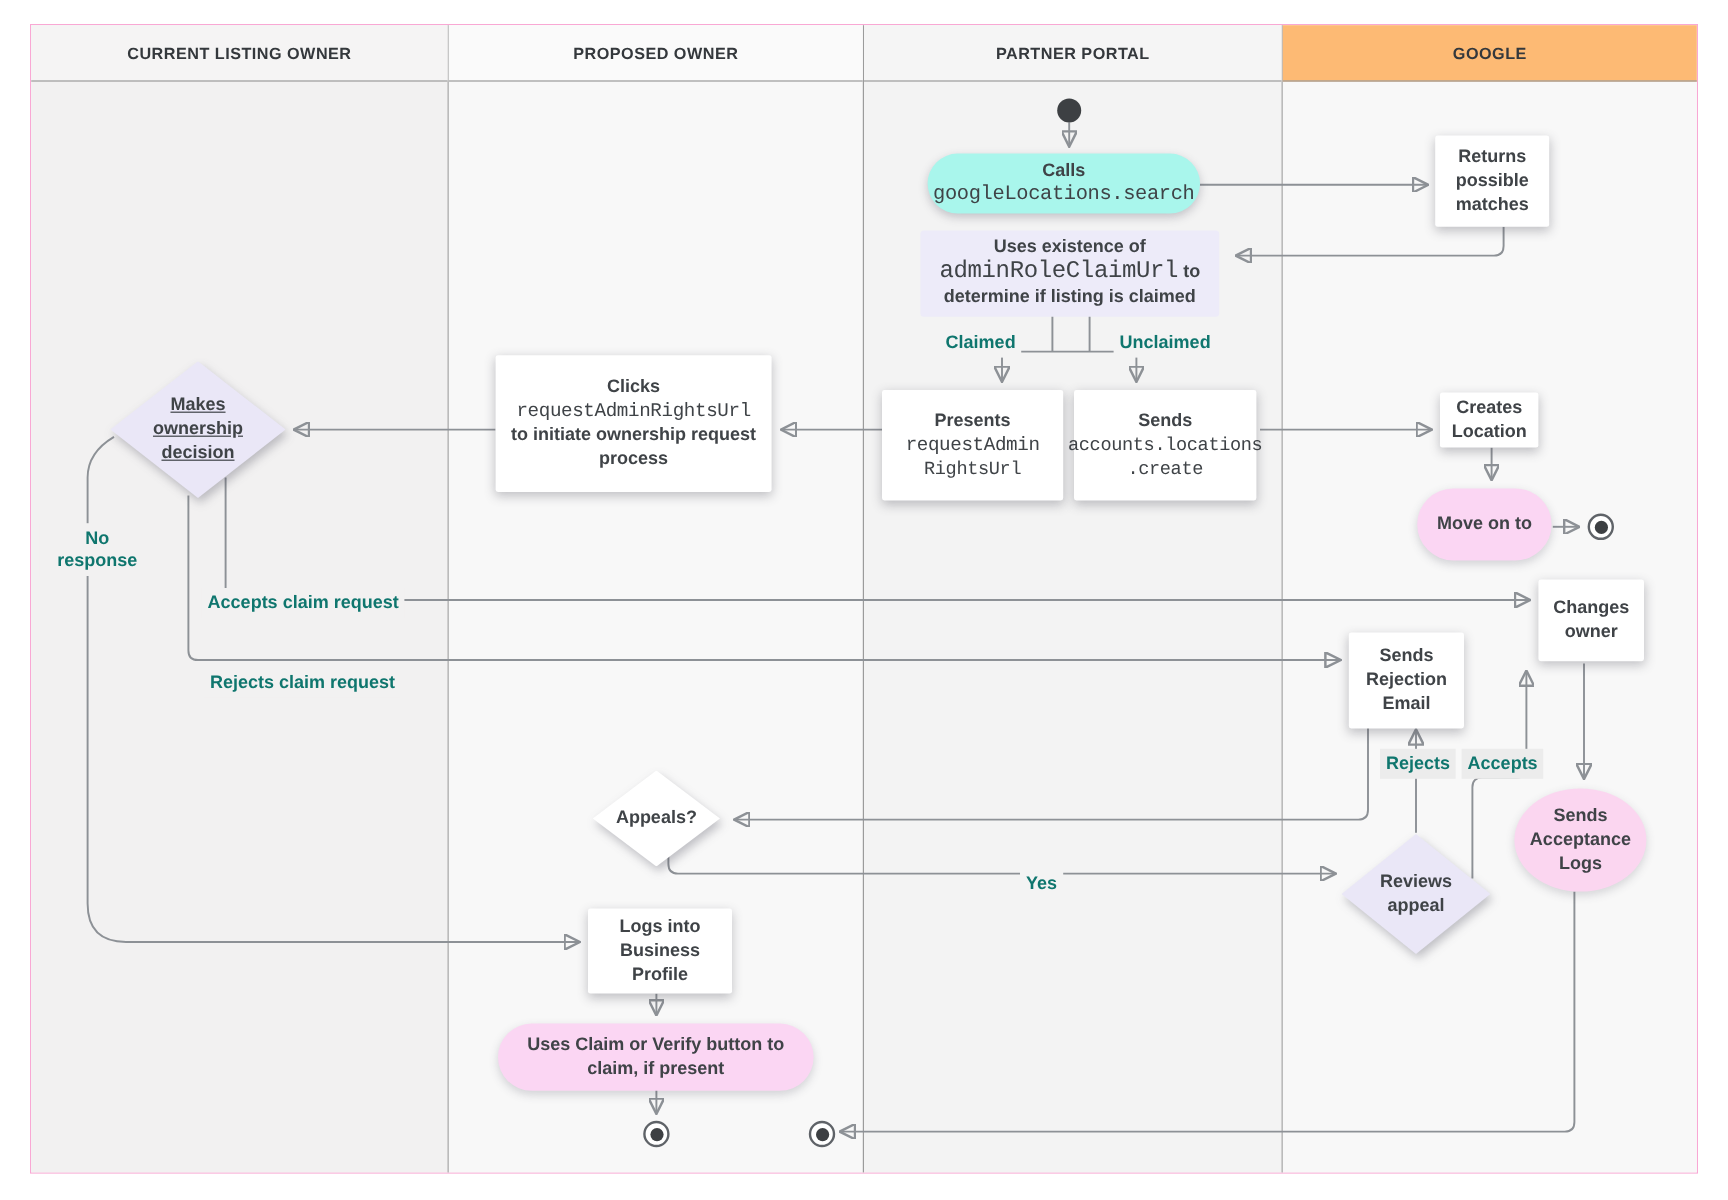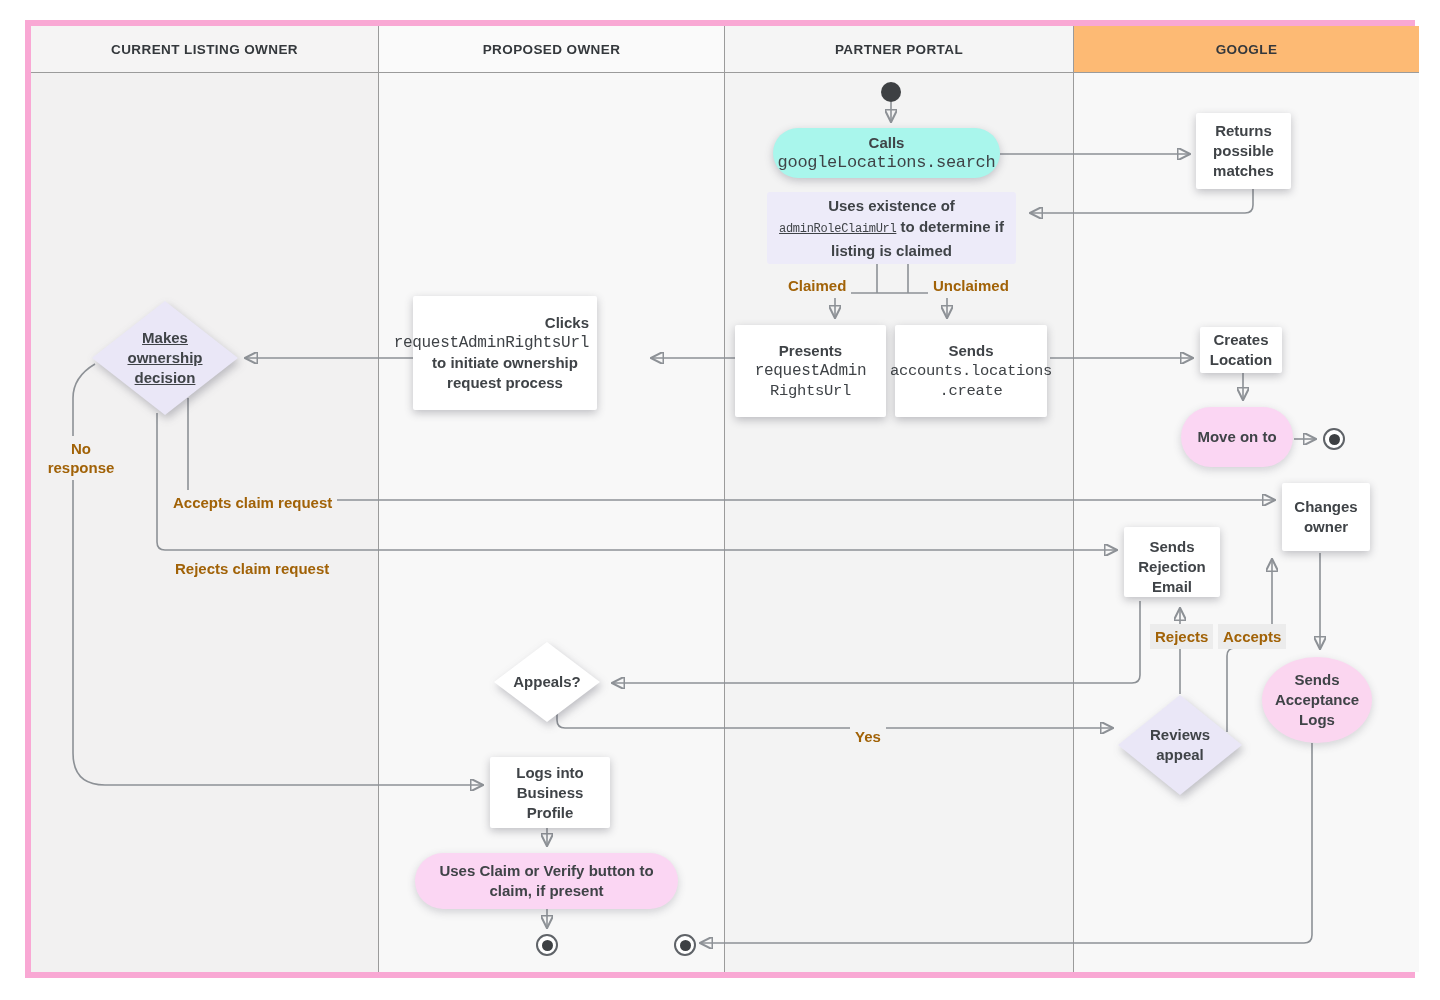--- a/index.html
+++ b/index.html
@@ -1,26 +1,26 @@
 <!DOCTYPE html>
 <html><head>
 <meta charset="utf-8">
 <style>
   html,body{margin:0;padding:0;background:#ffffff;}
   #app{position:relative;width:1440px;height:1000px;font-family:"Liberation Sans",sans-serif;color:#3f4347;overflow:hidden;}
   
-  #canvas{position:absolute;left:25px;top:20px;width:1390px;height:958px;border:6px solid #f9a8d4;box-sizing:border-box;}
+  #canvas{position:absolute;left:25px;top:20px;width:1390px;height:958px;border:1px solid #f9a8d4;box-sizing:border-box;}
   .lane{position:absolute;top:0;height:100%;box-sizing:border-box;border-right:1px solid #9b9b9b;}
   .lane:last-child{border-right:none;}
   .lane-header{height:47px;box-sizing:border-box;border-bottom:1px solid #9b9b9b;display:flex;align-items:center;justify-content:center;font-size:13.5px;font-weight:bold;letter-spacing:.4px;color:#34383c;}
   
   #edges{position:absolute;left:0;top:0;width:1440px;height:1000px;z-index:2;}
   #edges path{fill:none;stroke:#8d9196;stroke-width:1.6;}
   
-  .elabel{position:absolute;z-index:3;font-size:15px;font-weight:bold;color:#a16207;text-align:center;line-height:19px;padding:3px 5px;}
+  .elabel{position:absolute;z-index:3;font-size:15px;font-weight:bold;color:#0f766e;text-align:center;line-height:19px;padding:3px 5px;}
   
   .node{position:absolute;z-index:4;display:flex;flex-direction:column;align-items:center;justify-content:center;text-align:center;font-size:15px;font-weight:bold;line-height:20px;box-sizing:border-box;}
   .rect{background:#ffffff;border-radius:2px;box-shadow:0 3px 9px rgba(70,70,85,.32);}
   .pill-teal{background:#a9f6ec;border-radius:26px;box-shadow:0 3px 8px rgba(70,70,85,.28);}
   .pill-pink{background:#fbd6f3;border-radius:30px;box-shadow:0 3px 8px rgba(70,70,85,.22);}
   .note{background:#edebf9;border-radius:3px;}
   .ellipse{background:#fbd6f0;border-radius:50%;box-shadow:0 3px 8px rgba(70,70,85,.2);}
   .dwrap{position:absolute;z-index:4;filter:drop-shadow(2px 4px 4px rgba(60,60,75,.3));}
   .diamond{width:100%;height:100%;clip-path:polygon(50% 0,100% 50%,50% 100%,0 50%);display:flex;align-items:center;justify-content:center;text-align:center;font-size:15px;font-weight:bold;line-height:20px;}
   .d-lav{background:#eae7f7;}
@@ -112,21 +112,21 @@
   <div class="node pill-teal" style="left:773px;top:128px;width:227px;height:50px;">
     <span>Calls</span>
     <span class="code" style="font-size:17px;">googleLocations.search</span>
   </div>
 
   <div class="node rect" style="left:1196px;top:113px;width:95px;height:76px;padding:4px;">
     <span>Returns possible matches</span>
   </div>
 
   <div class="node note" style="left:767px;top:192px;width:249px;height:72px;padding:3px 8px;line-height:21px;display:block;">
-    <span>Uses existence of </span><span class="code" style="font-size:12px;text-decoration:underline;">adminRoleClaimUrl</span><span> to </span><span>determine if listing is claimed</span>
+    <span>Uses existence of </span><span class="code" style="font-size:20px;">adminRoleClaimUrl</span><span> to </span><span>determine if listing is claimed</span>
   </div>
 
   <div class="node rect" style="left:735px;top:325px;width:151px;height:92px;">
     <span>Presents</span>
     <span class="code" style="font-size:16px;">requestAdmin</span>
     <span class="code" style="font-size:15.5px;">RightsUrl</span>
   </div>
 
   <div class="node rect" style="left:895px;top:325px;width:152px;height:92px;">
     <span>Sends</span>
@@ -135,37 +135,37 @@
   </div>
 
   <div class="node rect" style="left:1200px;top:327px;width:82px;height:46px;">
     <span>Creates Location</span>
   </div>
 
   <div class="node pill-pink" style="left:1181px;top:407px;width:112px;height:60px;">
     <span>Move on to</span>
   </div>
 
-  <div class="node rect" style="left:413px;top:296px;width:184px;height:114px;padding:4px 8px;align-items:flex-end;">
+  <div class="node rect" style="left:413px;top:296px;width:230px;height:114px;padding:4px 8px;">
     <span>Clicks</span>
     <span class="code" style="font-size:16px;">requestAdminRightsUrl</span>
     <span>to initiate ownership request process</span>
   </div>
 
   <div class="dwrap" style="left:92px;top:301px;width:146px;height:114px;">
     <div class="diamond d-lav">
       <span style="width:110px;text-decoration:underline;">Makes ownership decision</span>
     </div>
   </div>
 
   <div class="node rect" style="left:1282px;top:483px;width:88px;height:68px;">
     <span style="width:80px;">Changes owner</span>
   </div>
 
-  <div class="node rect" style="left:1124px;top:527px;width:96px;height:70px;justify-content:flex-end;">
+  <div class="node rect" style="left:1124px;top:527px;width:96px;height:80px;">
     <span style="width:80px;">Sends Rejection Email</span>
   </div>
 
   <div class="node ellipse" style="left:1262px;top:657px;width:110px;height:86px;">
     <span style="width:100px;">Sends Acceptance Logs</span>
   </div>
 
   <div class="dwrap" style="left:1118px;top:695px;width:124px;height:100px;">
     <div class="diamond d-lav">
       <span style="width:80px;">Reviews appeal</span>

